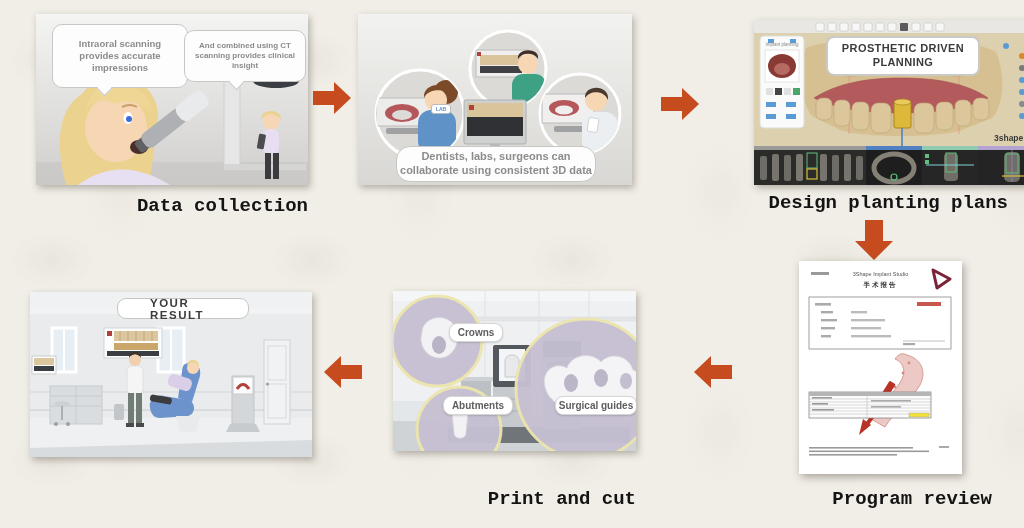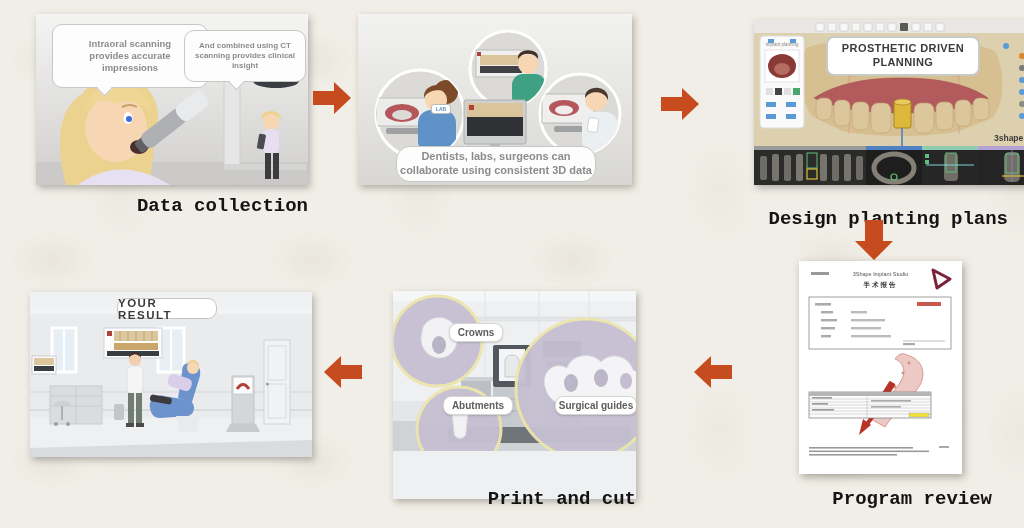--- a/index.html
+++ b/index.html
@@ -13,21 +13,21 @@
     background-size:260px 200px,340px 260px,300px 240px;}
   .panel{position:absolute;box-shadow:2px 3px 7px rgba(60,55,45,0.35);overflow:hidden;}
   .caption{position:absolute;font-family:"Liberation Mono","DejaVu Sans Mono",monospace;
     font-weight:700;font-size:19px;color:#141414;text-align:right;white-space:nowrap;}
   .arrow{position:absolute;}
   
   #p1{left:36px;top:14px;width:272px;height:171px;background:linear-gradient(#f4f4f3,#d0cfcd);}
   .bubble{position:absolute;background:#fdfdfd;border:1.5px solid #c7c7c5;border-radius:10px;
     color:#8c8c8c;display:flex;align-items:center;justify-content:center;text-align:center;
     line-height:1.25;font-weight:600;}
-  #p1-b1{left:16px;top:10px;width:118px;height:58px;font-size:9.5px;padding:2px 18px;}
+  #p1-b1{left:16px;top:10px;width:118px;height:58px;font-size:9.5px;padding:2px 8px;}
   #p1-b2{left:148px;top:16px;width:112px;height:46px;font-size:8px;padding:2px 4px;}
   #p1-b1::after,#p1-b2::after{content:"";position:absolute;bottom:-7px;left:46px;width:10px;height:10px;
     background:#fdfdfd;border-right:1.5px solid #c7c7c5;border-bottom:1.5px solid #c7c7c5;
     transform:rotate(45deg);}
   
   #p2{left:358px;top:14px;width:274px;height:171px;background:linear-gradient(#f2f2f0,#d8d7d3);}
   #p2-bubble{left:38px;top:132px;width:198px;height:34px;font-size:11px;border-radius:14px;}
   #p2-lab{position:absolute;left:73px;top:90px;width:18px;height:8px;background:#fff;border:0.5px solid #bbb;
     border-radius:3px;font-size:5px;color:#5b8fc7;font-weight:700;display:flex;align-items:center;justify-content:center;}
   
@@ -35,32 +35,32 @@
   #p3-banner{position:absolute;left:72px;top:16px;width:150px;height:36px;background:#fff;
     border:2px solid #c9c9c5;border-radius:8px;display:flex;flex-direction:column;align-items:center;
     justify-content:center;font-weight:700;font-size:11px;letter-spacing:0.4px;color:#3b3b3b;line-height:1.25;}
   #p3-sidebar-label{position:absolute;left:8px;top:22px;width:40px;font-size:4.5px;color:#888;text-align:center;}
   #p3-logo{position:absolute;left:240px;top:113px;font-size:8.5px;font-weight:700;color:#3b3b3b;}
   
   #p4{left:799px;top:261px;width:163px;height:213px;background:#ffffff;box-shadow:2px 3px 8px rgba(60,55,45,0.4);}
   #p4-app{position:absolute;left:0;top:10px;width:163px;text-align:center;font-size:5.5px;color:#555;}
   #p4-title{position:absolute;left:0;top:20px;width:163px;text-align:center;font-size:6.5px;color:#333;letter-spacing:2px;font-weight:700;}
   
-  #p5{left:393px;top:291px;width:243px;height:208px;background:#eef0f1;}
+  #p5{left:393px;top:291px;width:243px;height:160px;background:#eef0f1;}
   .tag{position:absolute;background:#fff;border:1px solid #d6d6d4;border-radius:8px;color:#5e5e5e;
     font-size:10px;font-weight:600;display:flex;align-items:center;justify-content:center;
     box-shadow:0 1px 2px rgba(0,0,0,0.15);}
   #p5-tag-crowns{left:56px;top:32px;width:52px;height:17px;}
   #p5-tag-abutments{left:50px;top:105px;width:68px;height:17px;}
   #p5-tag-guides{left:162px;top:105px;width:80px;height:17px;}
   
   #p6{left:30px;top:292px;width:282px;height:165px;background:#f0f1f2;}
   #p6-banner{position:absolute;left:87px;top:6px;width:98px;height:19px;background:#fff;
     border:1.5px solid #c6c6c4;border-radius:9px;display:flex;align-items:center;justify-content:center;
-    font-weight:700;font-size:11.5px;letter-spacing:1.5px;color:#3b3b3b;}
+    font-weight:700;font-size:11.5px;letter-spacing:1.5px;color:#3b3b3b;padding-left:32px;}
   svg{display:block;}
 </style>
 </head>
 <body>
 
 <div id="canvas">
 
   <div id="p1" class="panel">
     <svg width="272" height="171" viewBox="0 0 272 171">
       <rect x="0" y="148" width="272" height="23" fill="#c6c5c3" opacity="0.6"></rect>
@@ -300,21 +300,21 @@
     </svg>
     <div id="p3-banner">
       <span>PROSTHETIC DRIVEN</span>
       <span>PLANNING</span>
     </div>
     <div id="p3-sidebar-label">Implant planning</div>
     <div id="p3-logo">3shape</div>
   </div>
 
   <div class="caption" style="left:36px;top:195px;width:272px">Data collection</div>
-  <div class="caption" style="left:714px;top:208px;width:294px">Design planting plans</div>
+  <div class="caption" style="left:714px;top:192px;width:294px">Design planting plans</div>
 
   <svg class="arrow" style="left:853px;top:220px" width="42" height="40" viewBox="0 0 42 40">
     <polygon points="12,0 30,0 30,21 40,21 21,40 2,21 12,21" fill="#c64b1e"></polygon>
   </svg>
 
   <div id="p4" class="panel">
     <svg width="163" height="213" viewBox="0 0 163 213">
       <rect x="12" y="11" width="18" height="3" fill="#9a9a9a"></rect>
       <path d="M134,9 L151,18 L138,27 Z" fill="none" stroke="#7c2238" stroke-width="3" stroke-linejoin="round"></path>
       <g>

